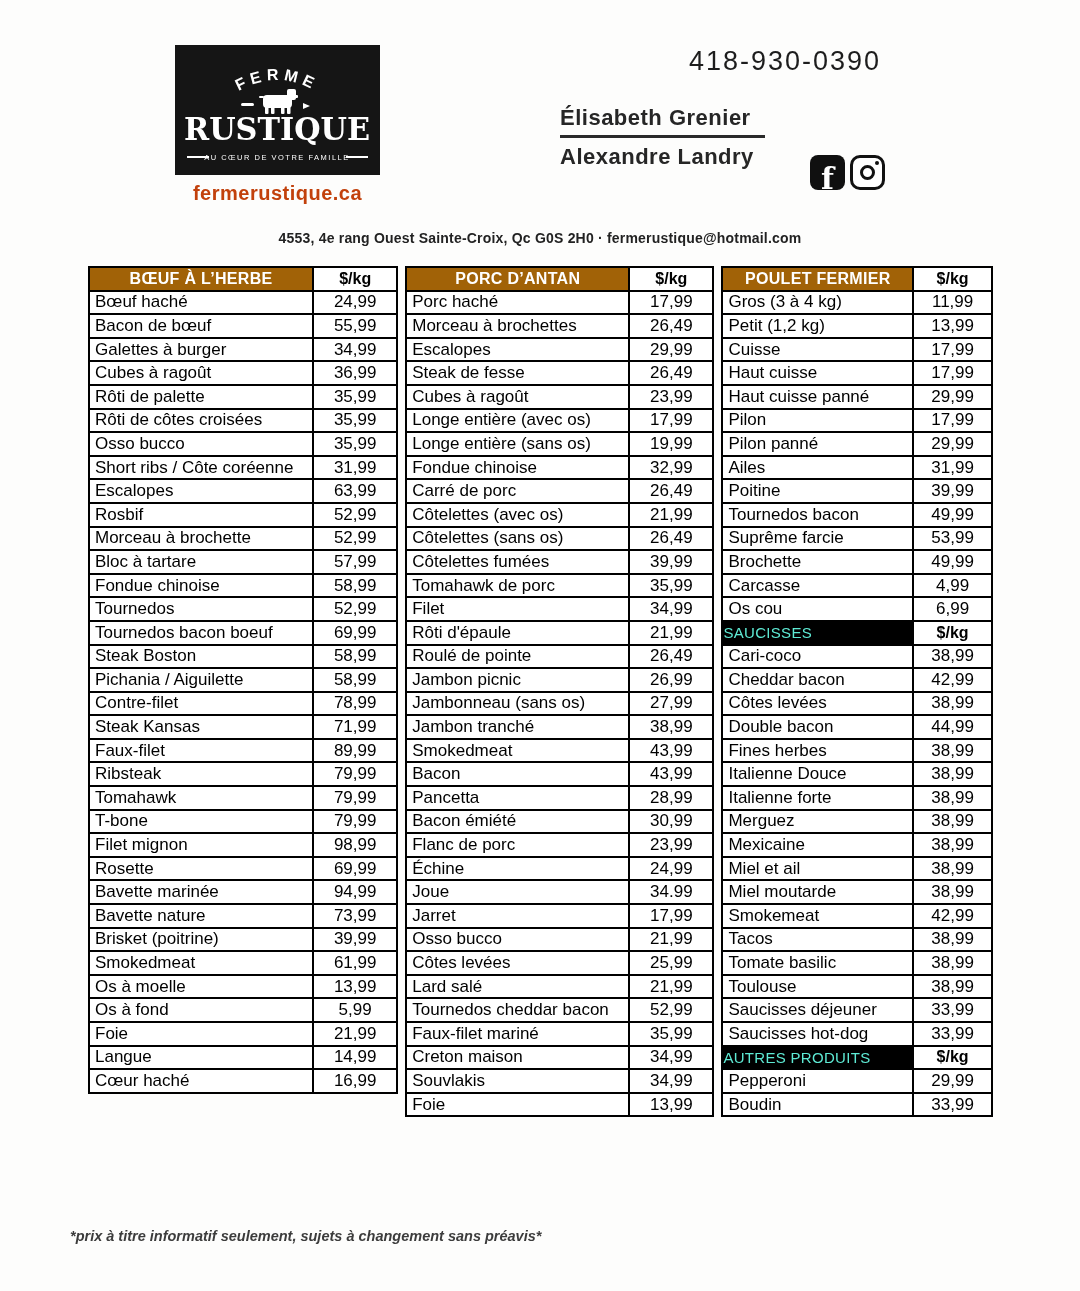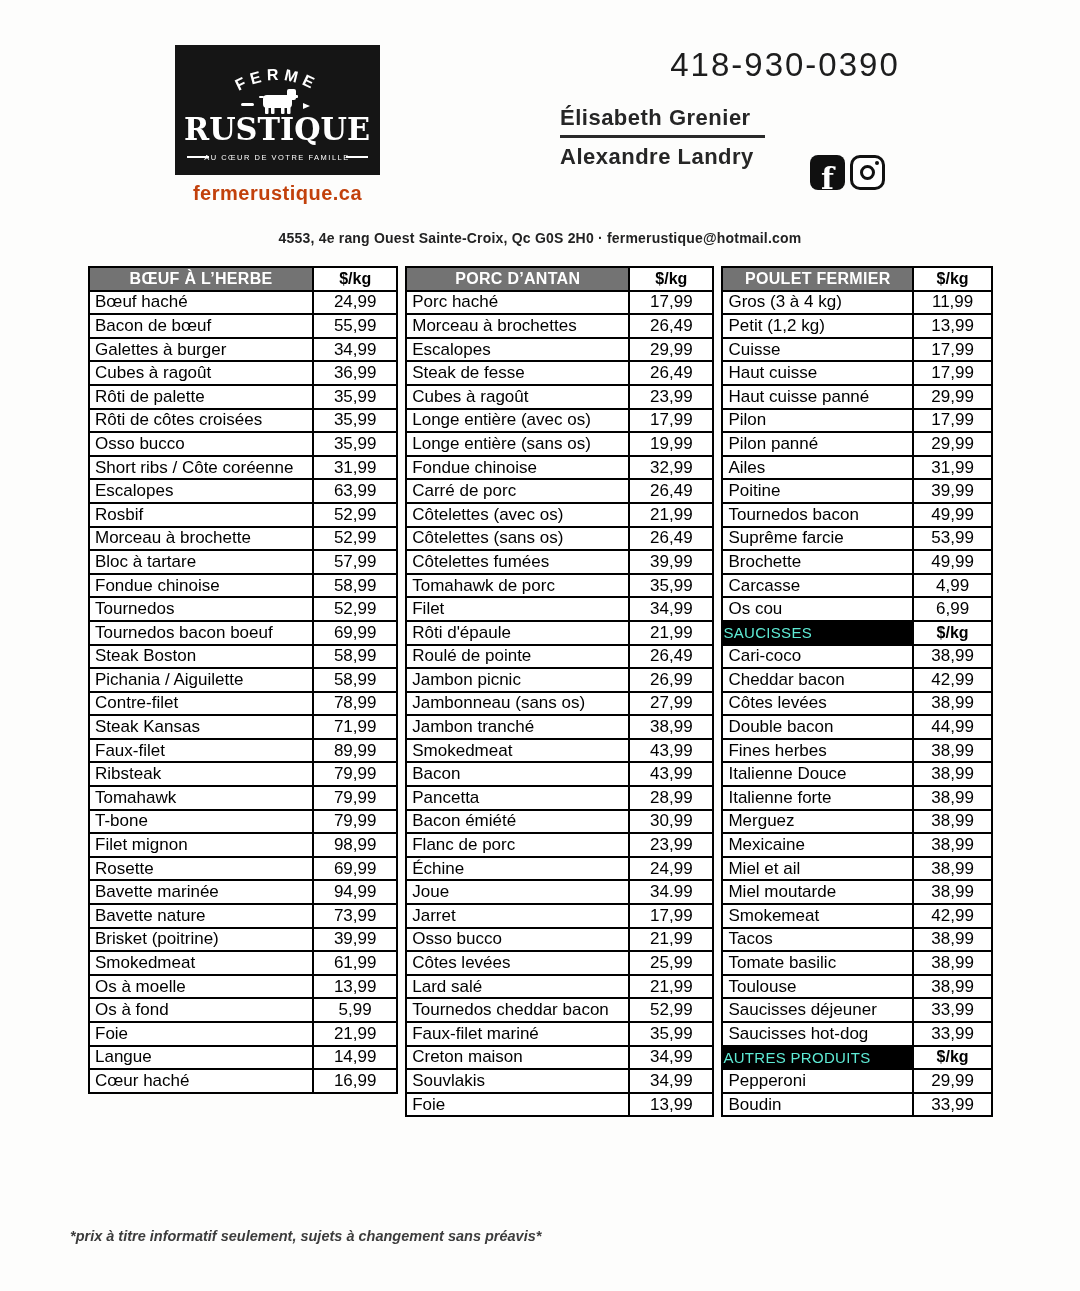--- a/index.html
+++ b/index.html
@@ -2,37 +2,37 @@
 <html><head>
 <meta charset="utf-8">
 <style>
   * { margin:0; padding:0; box-sizing:border-box; }
   body { width:1080px; height:1291px; background:#ffffff; font-family:"Liberation Sans", sans-serif; color:#000; position:relative; }
   .page { position:relative; width:1080px; height:1291px; background:#fdfdfc; overflow:hidden; }
 
   
   .logo-box { position:absolute; left:175px; top:45px; width:205px; height:130px; background:#151515; }
   .website { position:absolute; left:160px; top:182px; width:235px; text-align:center; font-size:20px; font-weight:600; color:#c2410c; letter-spacing:0.5px; }
-  .phone { position:absolute; left:655px; top:46px; width:260px; text-align:center; font-size:33px; color:#1d1d1d; letter-spacing:2px; }
+  .phone { position:absolute; left:655px; top:46px; width:260px; text-align:center; font-size:27px; color:#1d1d1d; letter-spacing:2px; }
   .owners { position:absolute; left:560px; top:105px; width:215px; text-align:left; }
   .owner { font-size:22px; font-weight:600; color:#262626; letter-spacing:0.5px; }
   .owner-divider { height:0; border-bottom:3px solid #2a2a2a; margin:4px 0 6px 0; width:205px; }
   .social { position:absolute; left:810px; top:155px; display:flex; gap:5px; align-items:center; }
   .fb-icon { width:35px; height:35px; background:#101010; border-radius:8px; display:flex; align-items:flex-end; justify-content:center; overflow:hidden; }
   .fb-icon span { color:#fff; font-family:"DejaVu Serif", serif; font-weight:bold; font-size:30px; line-height:30px; margin-bottom:-4px; }
   .ig-icon { width:35px; height:35px; border:3px solid #111; border-radius:10px; position:relative; background:#fff; }
   .ig-icon .lens { position:absolute; left:7px; top:7px; width:15px; height:15px; border:3px solid #111; border-radius:50%; }
   .ig-icon .dot { position:absolute; right:3px; top:3px; width:4px; height:4px; background:#111; border-radius:50%; }
   .address { position:absolute; left:0; top:230px; width:1080px; text-align:center; font-size:14px; font-weight:700; color:#222; letter-spacing:0.2px; }
 
   
   .price-area { position:absolute; left:88px; top:266px; width:905px; display:flex; gap:7px; align-items:flex-start; }
   table.group { border-collapse:collapse; table-layout:fixed; background:#fff; }
   table.group th, table.group td { border:2px solid #000; height:23.6px; overflow:hidden; white-space:nowrap; }
-  th.cat { background:#737373; color:#fff; font-size:16px; font-weight:600; text-align:center; letter-spacing:0.3px; }
+  th.cat { background:#a16207; color:#fff; font-size:16px; font-weight:600; text-align:center; letter-spacing:0.3px; }
   th.unit { background:#fff; color:#000; font-size:16px; font-weight:600; text-align:center; }
   td.pname { font-size:17px; text-align:left; padding-left:5px; }
   td.pprice { font-size:17px; text-align:center; }
   td.shead { background:#000; color:#5eead4; font-size:15px; font-weight:400; text-align:left; letter-spacing:0.3px; }
   td.sunit { background:#fff; color:#000; font-size:16px; font-weight:600; text-align:center; }
 
   
   .footnote { position:absolute; left:70px; top:1228px; font-size:14.5px; font-style:italic; font-weight:600; color:#3c3c3c; }
 </style>
 </head>

